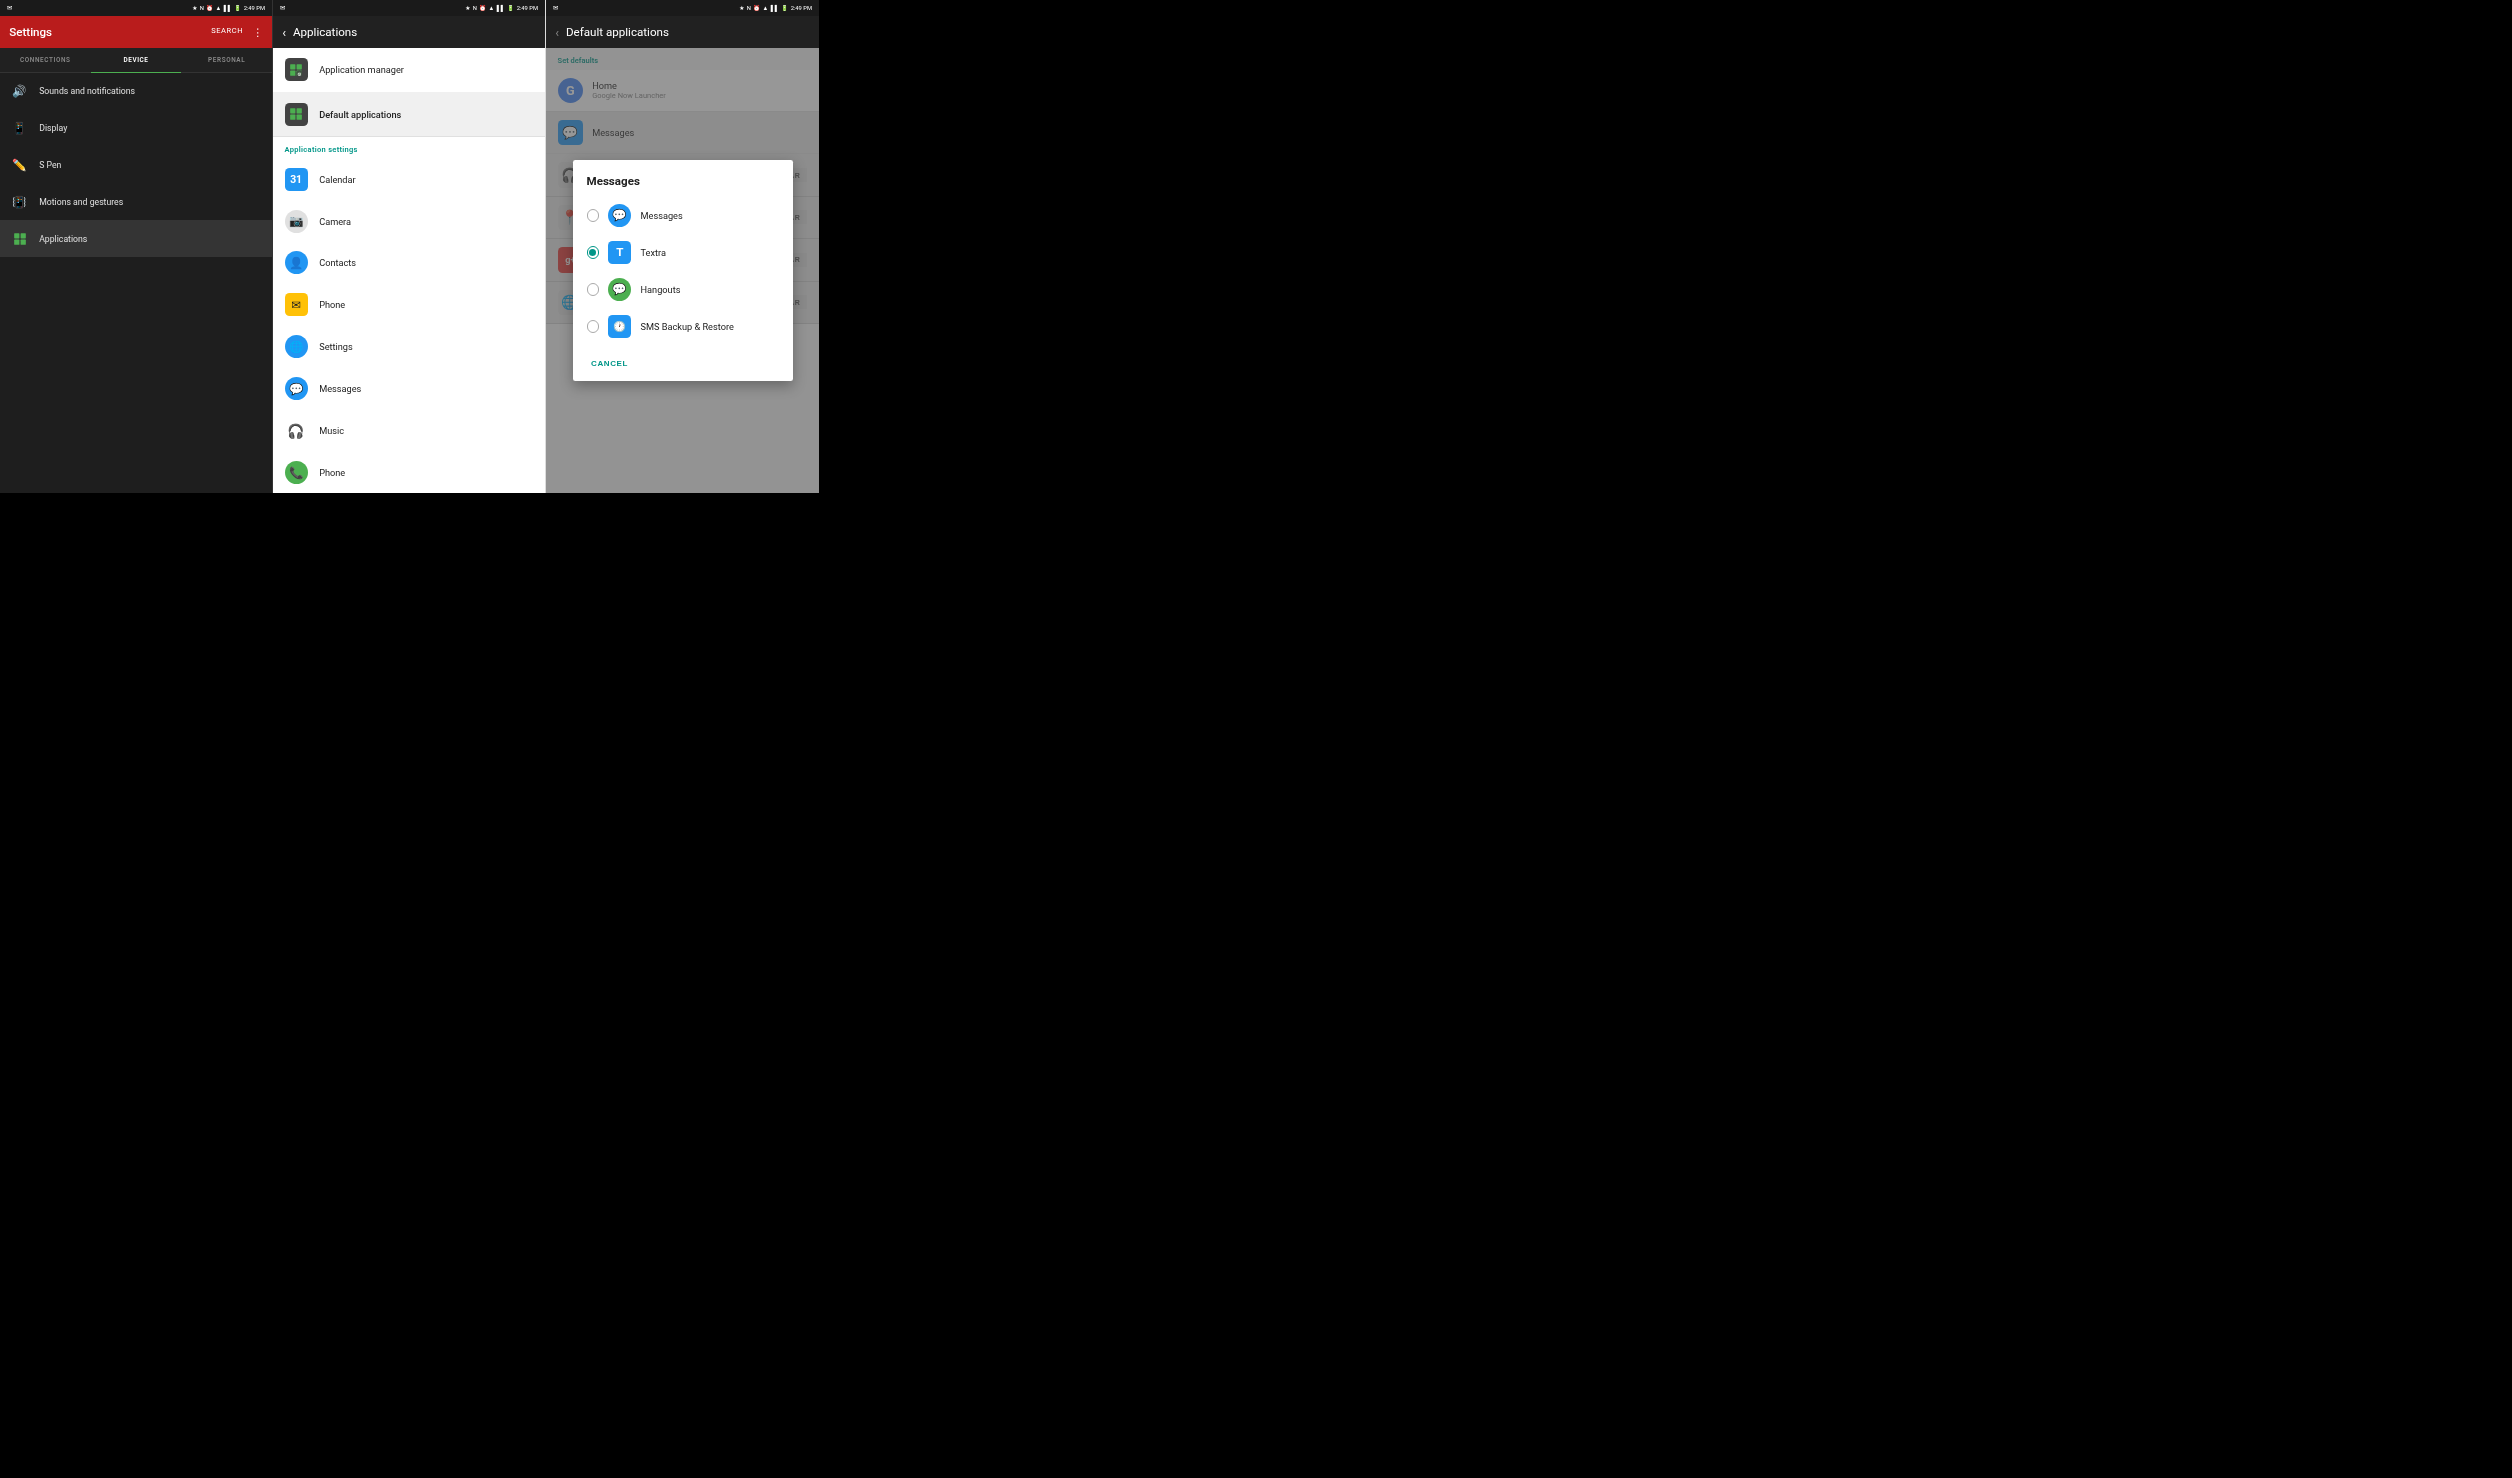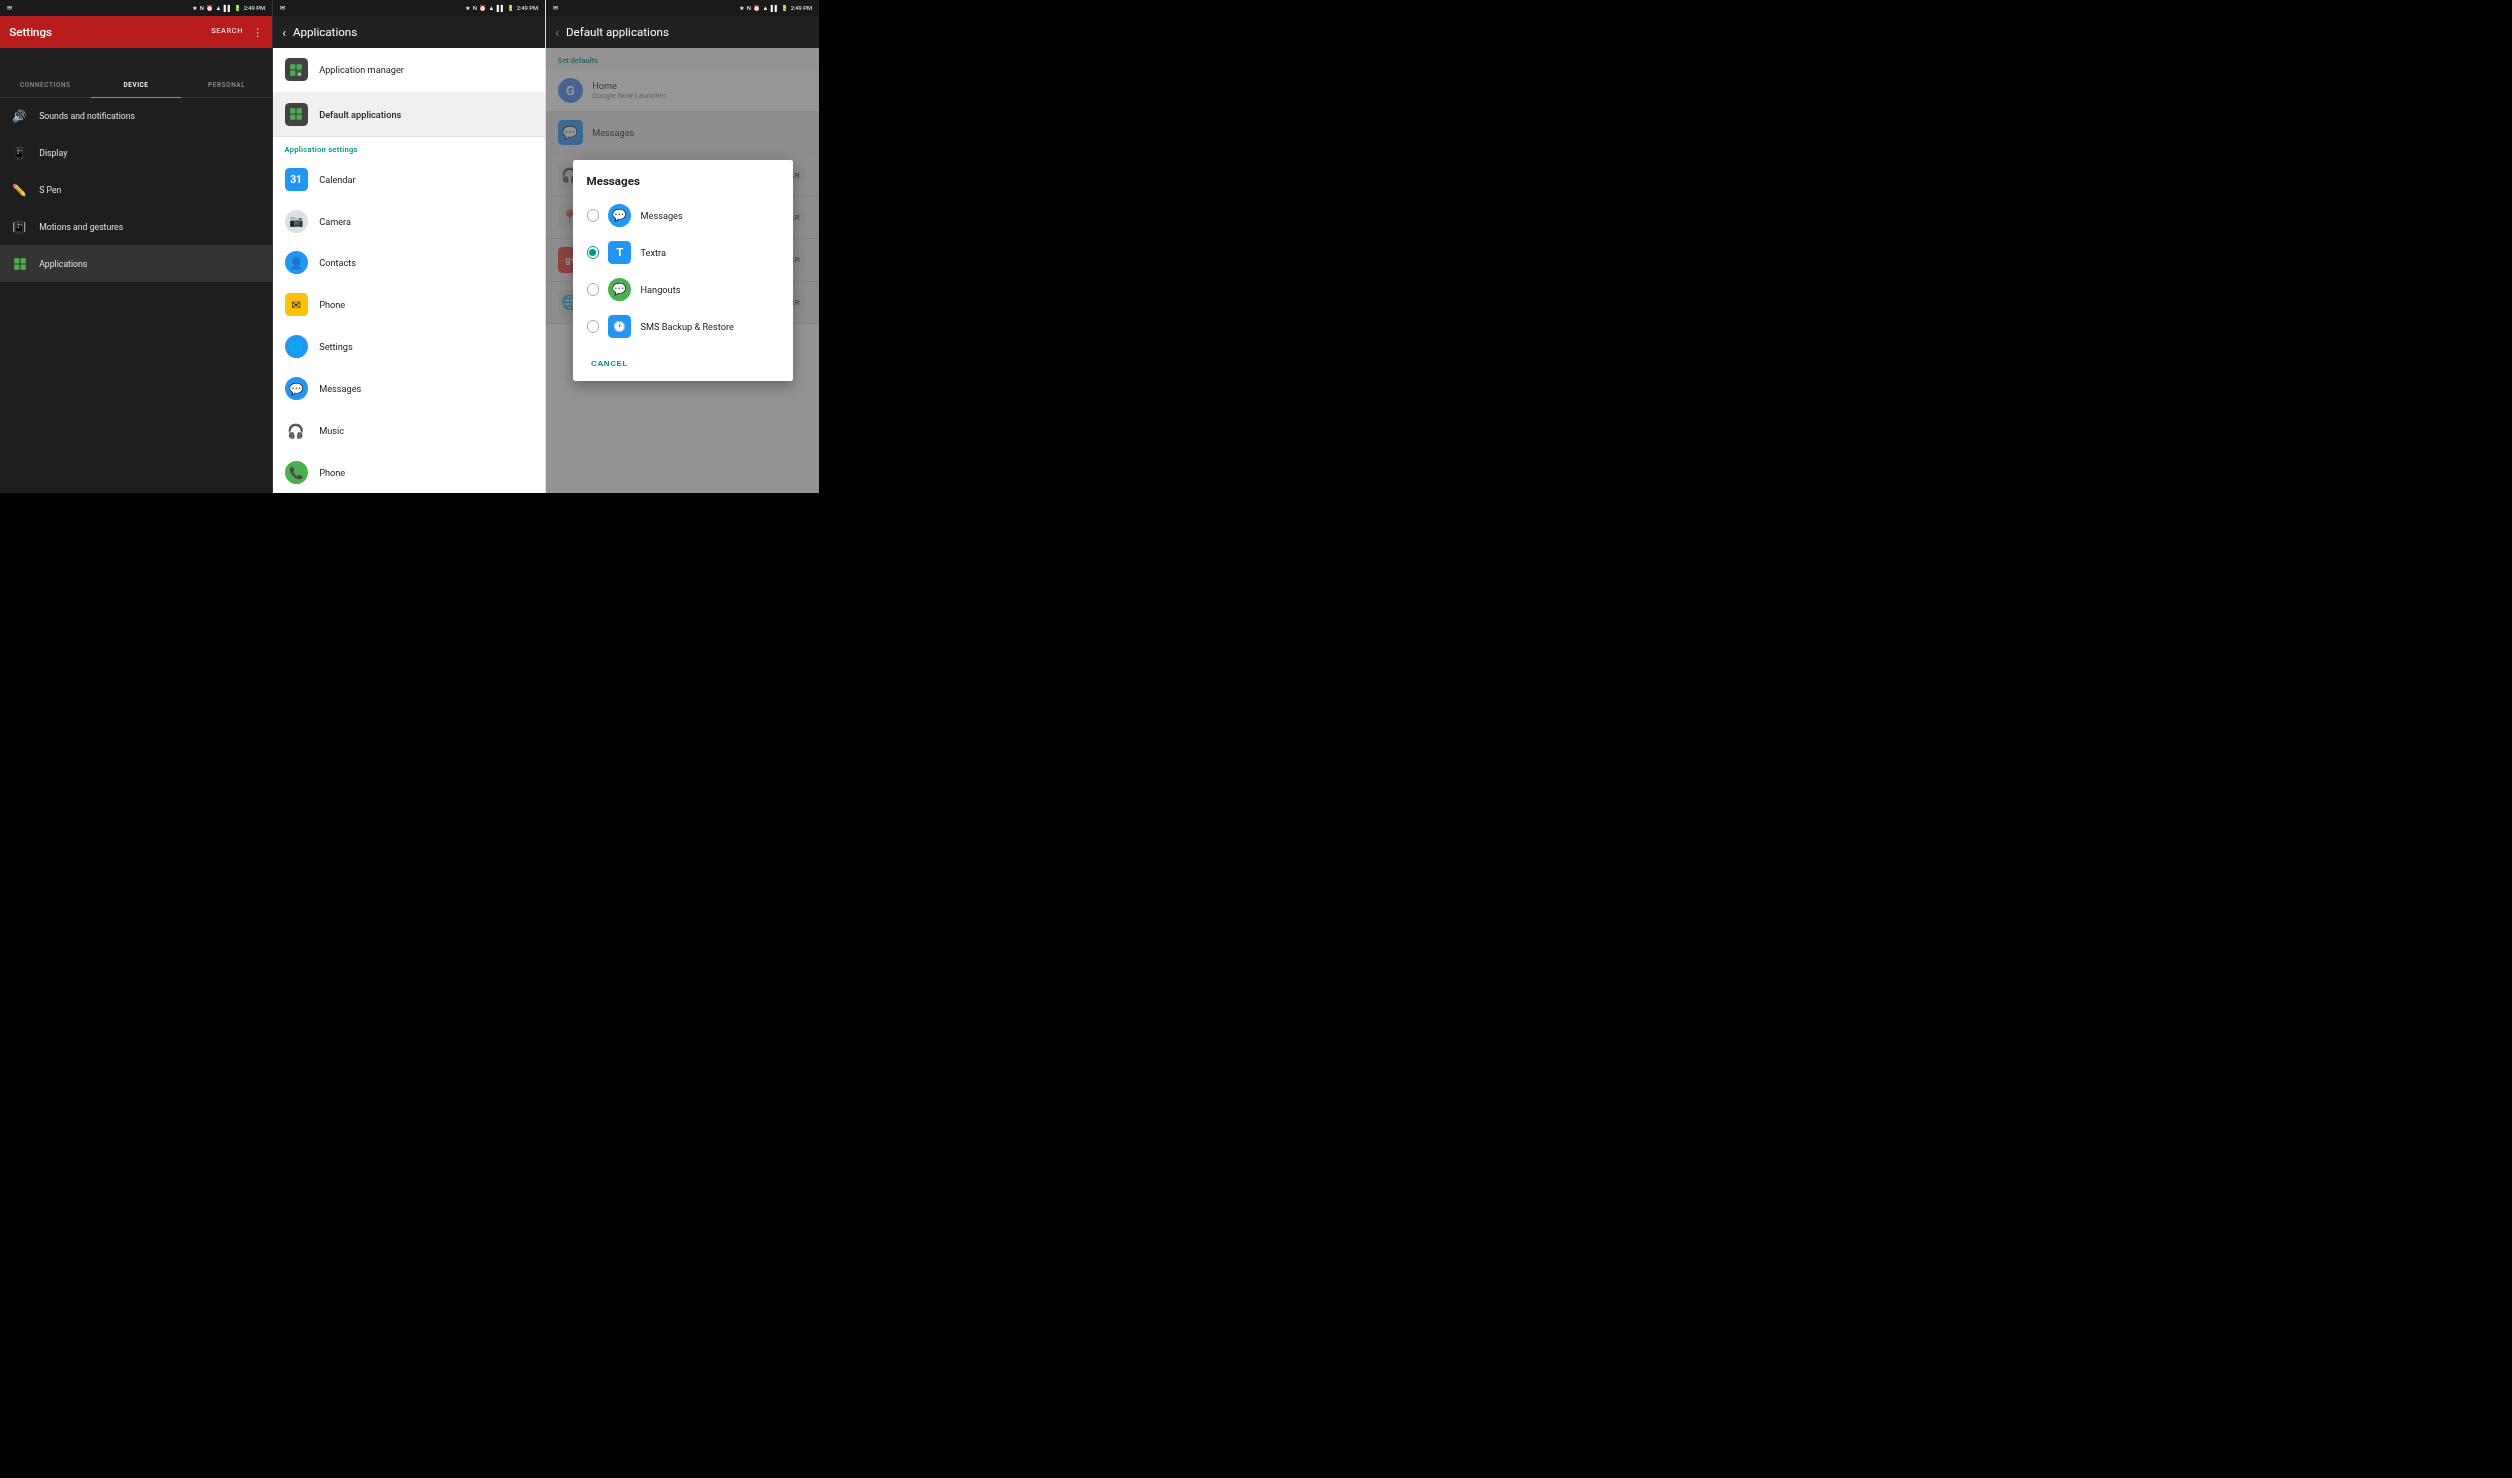--- a/index.html
+++ b/index.html
@@ -67,21 +67,20 @@
     .panel-1 .tab {
       flex: 1;
       text-align: center;
       padding: 8px 4.6px;
       font-size: 6.4px;
       font-weight: 600;
       color: #888;
       letter-spacing: 0.6px;
       cursor: pointer;
       position: relative;
-      margin-top: 25px;
     }
     .panel-1 .tab.active {
       color: #fff;
     }
     .panel-1 .tab.active::after {
       content: '';
       position: absolute;
       bottom: -1.2px;
       left: 0; right: 0;
       height: 1.2px;

